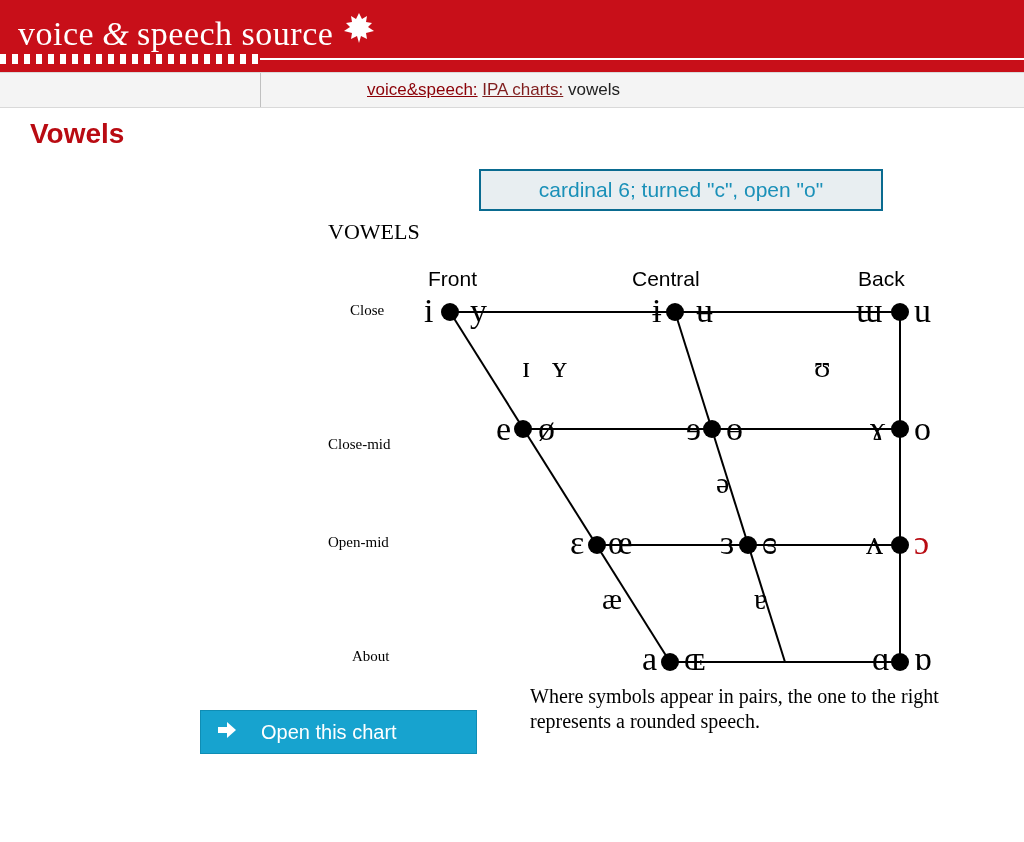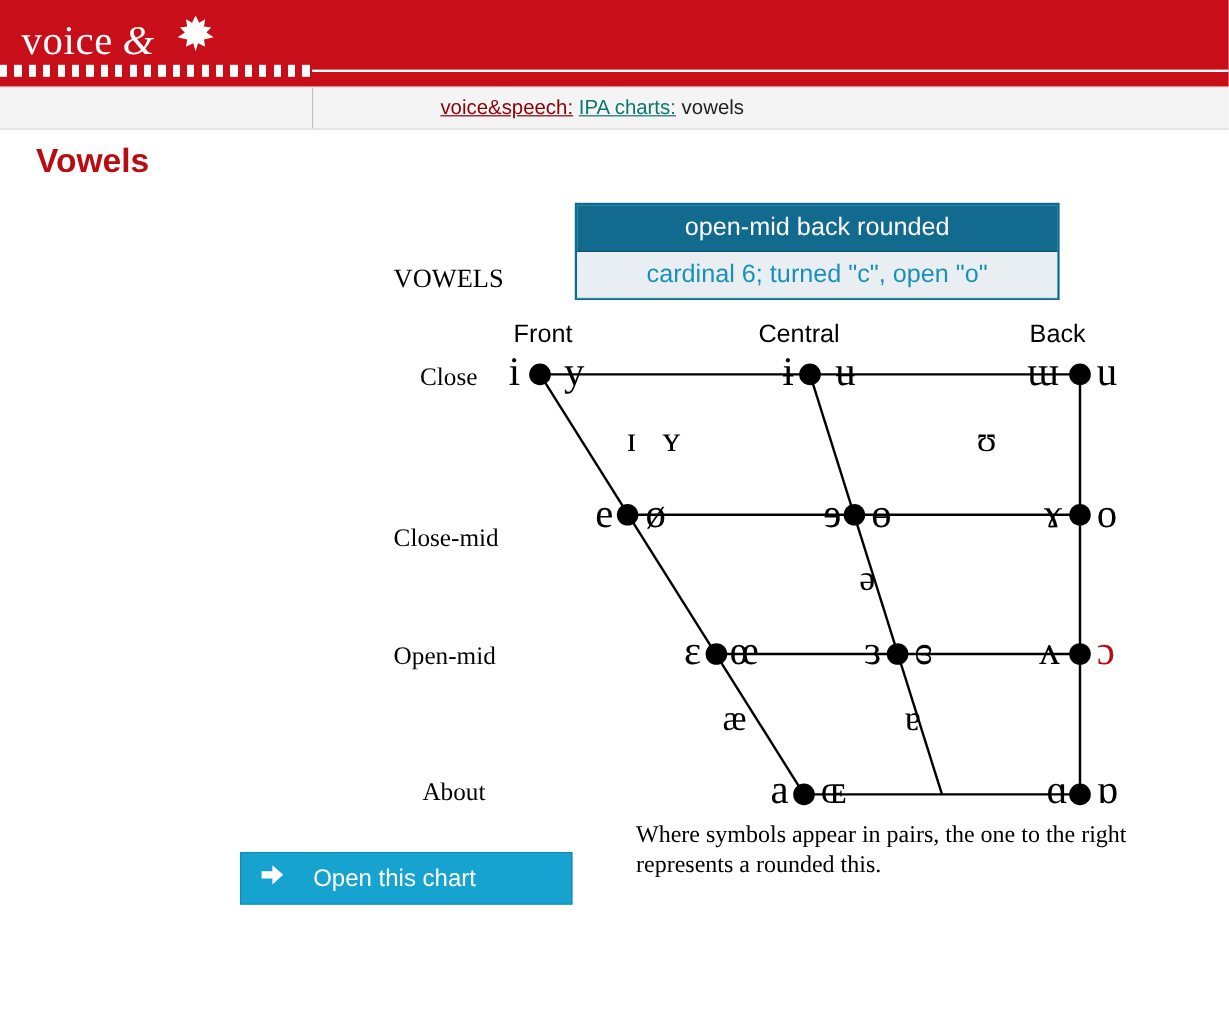--- a/index.html
+++ b/index.html
@@ -6,53 +6,54 @@
   .banner{background:#c80f19;color:#fff;padding:10px 18px 0 18px;position:relative;height:72px;box-sizing:border-box}
   .banner-title{font-size:34px;letter-spacing:.5px;font-family:Georgia,serif;font-weight:400;display:flex;align-items:center}
   .banner-title .amp{font-style:italic;margin:0 8px}
   .leaf{margin-left:6px;display:inline-block}
   .dotbar{position:absolute;left:0;right:0;bottom:6px;height:14px;display:flex;align-items:center}
   .dotbar .dots{width:260px;height:10px;background:repeating-linear-gradient(90deg,#fff 0 6px,#c80f19 6px 12px)}
   .dotbar .line{flex:1;height:2px;background:#fff}
   .subnav{background:#f4f4f4;border-top:1px solid #d9d9d9;border-bottom:1px solid #d9d9d9;height:34px;display:flex;align-items:center}
   .subnav .vline{width:1px;height:100%;background:#c0c0c0;margin-left:260px}
   .crumbs{margin-left:106px;font-family:Verdana,Arial,sans-serif;font-size:17px}
-  .crumbs a{color:#0f766e;text-decoration:underline}
+  .crumbs a{color:#7f1d1d;text-decoration:underline}
   .crumbs a.home{color:#8b0007}
   .crumbs .current{color:#222}
   .page-title{color:#b90b12;font-family:Verdana,Arial,sans-serif;font-weight:700;font-size:28px;margin:10px 0 0 30px}
 
   .chart-wrap{position:relative;width:690px;height:540px;margin-left:300px;margin-top:14px}
   .chart-heading{position:absolute;left:28px;top:55px;font-size:22px;font-family:"Times New Roman",serif}
 
   .tooltip{position:absolute;left:180px;top:6px;width:400px;border:1px solid #0a6b90;box-shadow:0 0 0 1px #0a6b90;font-family:Verdana,Arial,sans-serif}
   .tooltip .tt-top{background:#126a8f;color:#fff;text-align:center;font-size:21px;padding:7px 4px;border-bottom:1px solid #0a5470}
   .tooltip .tt-bot{background:#e8eef1;color:#1a90b8;text-align:center;font-size:21px;padding:7px 4px}
 
   .col-label{position:absolute;top:103px;font-size:21px;font-family:Liberation Sans, sans-serif}
-  .row-label{position:absolute;font-size:21px;font-family:"Times New Roman",serif}
+  .row-label{position:absolute;font-size:15px;font-family:"Times New Roman",serif}
 
   svg.trap{position:absolute;left:110px;top:128px}
 
   .sym{position:absolute;font-family:"Times New Roman","Lucida Sans Unicode",serif;font-size:34px;line-height:1;cursor:pointer}
   .sym.small{font-size:30px}
   .sym.hot{color:#b90b12}
 
   .footnote{position:absolute;left:230px;top:520px;width:420px;font-size:20px;font-family:"Times New Roman",serif;line-height:1.25}
 
   .about-btn{display:flex;align-items:center;background:#17a3cf;color:#fff;font-family:Verdana,Arial,sans-serif;font-size:20px;width:275px;height:42px;margin-left:200px;margin-top:6px;cursor:pointer;border:1px solid #0f8db4}
   .about-btn .arrow{margin:0 22px 0 14px;display:inline-block}
 </style>
 </head>
 <body>
 
 <div class="banner">
   <div class="banner-title">
     <span>voice</span>
     <span class="amp">&amp;</span>
+    <span>speech source</span>
     <span class="leaf">
       <svg width="40" height="40" viewBox="0 0 40 40">
           <path fill="#fff" d="M20 3l3 6 5-3-1 6 6 1-4 4 6 4-8 2 1 6-6-3-2 7-2-7-6 3 1-6-8-2 6-4-4-4 6-1-1-6 5 3z"></path>
         </svg>
     </span>
   </div>
   <div class="dotbar">
     <div class="dots"></div>
     <div class="line"></div>
   </div>
@@ -67,21 +68,20 @@
   </div>
 </div>
 
 <h1 class="page-title">Vowels</h1>
 
 <div class="chart-wrap">
 
   <div class="chart-heading">VOWELS</div>
 
   <div class="tooltip">
-    <div class="tt-top">open-mid back rounded</div>
     <div class="tt-bot">cardinal 6; turned "c", open "o"</div>
   </div>
 
   <div class="col-label" style="left:128px">Front</div>
   <div class="col-label" style="left:332px">Central</div>
   <div class="col-label" style="left:558px">Back</div>
 
   <div class="row-label" style="left:50px; top:138px">Close</div>
   <div class="row-label" style="left:28px; top:272px">Close-mid</div>
   <div class="row-label" style="left:28px; top:370px">Open-mid</div>
@@ -144,21 +144,21 @@
   <span class="sym hot" style="left:614px;top:362px">ɔ</span>
 
   <span class="sym small" style="left:302px;top:420px">æ</span>
   <span class="sym small" style="left:454px;top:420px">ɐ</span>
 
   <span class="sym" style="left:342px;top:478px">a</span>
   <span class="sym" style="left:384px;top:478px">ɶ</span>
   <span class="sym" style="left:572px;top:478px">ɑ</span>
   <span class="sym" style="left:614px;top:478px">ɒ</span>
 
-  <div class="footnote">Where symbols appear in pairs, the one to the right represents a rounded this.</div>
+  <div class="footnote">Where symbols appear in pairs, the one to the right represents a rounded speech.</div>
 </div>
 
 <div class="about-btn">
   <span class="arrow">
     <svg width="24" height="24" viewBox="0 0 24 24">
         <path fill="#fff" d="M3 9h9V4l9 8-9 8v-5H3z"></path>
       </svg>
   </span>
   <span>Open this chart</span>
 </div>

